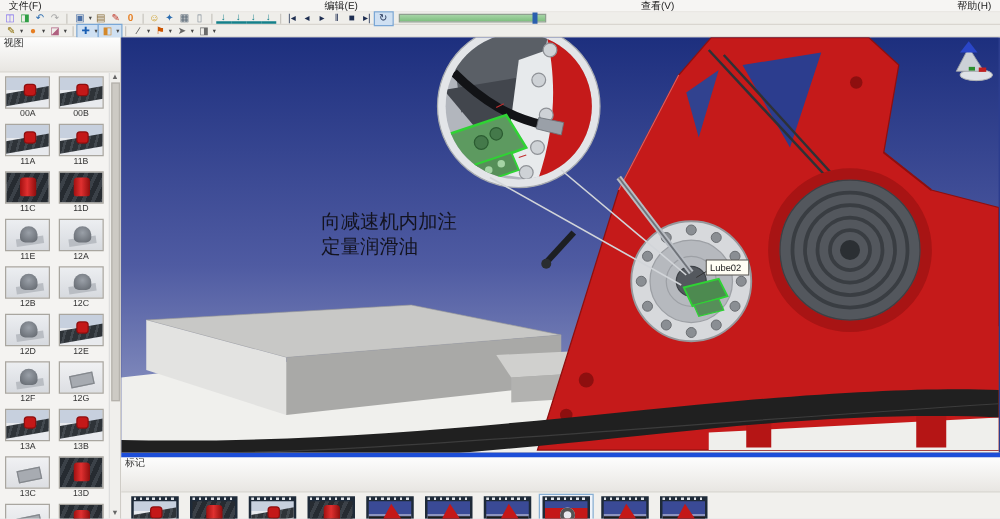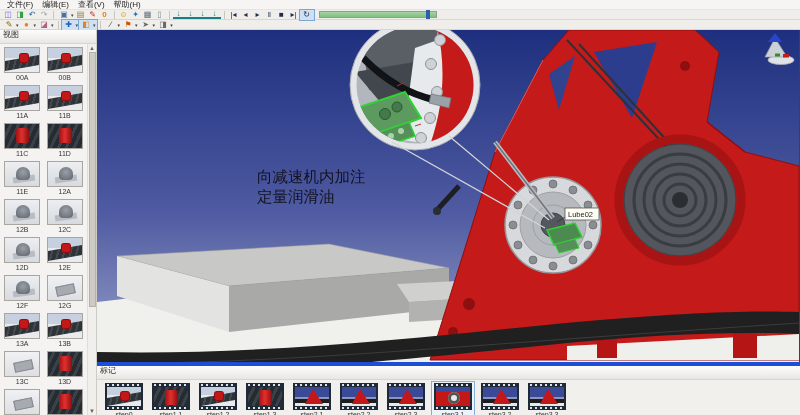--- a/index.html
+++ b/index.html
@@ -2,41 +2,41 @@
 <html><head>
 <meta charset="utf-8">
 <style>
   * { box-sizing: border-box; margin: 0; padding: 0; }
   html,body { width:800px; height:415px; overflow:hidden;
     font-family:"Liberation Sans", sans-serif; background:#f0efed; }
 
   
   .menubar { height:10px; display:flex; align-items:center; gap:1px;
     background:#f6f5f3; font-size:8px; color:#222; padding:0 3px;
-    border-bottom:1px solid #e6e4e0; }
+    border-bottom:1px solid #e6e4e0;justify-content:space-between; }
   .menu-item { padding:0 4px; line-height:10px; }
   .toolbar { height:10px; display:flex; align-items:center; background:#efeeea;
     border-bottom:1px solid #d9d6d0; padding:0 2px; }
   .tb-icon { width:12px; height:10px; display:inline-flex; align-items:center;
     justify-content:center; font-size:8px; line-height:1; }
   .tb-btn { display:inline-flex; align-items:center; height:10px; padding:0 1px; }
   .tb-btn.pressed { background:#cfe0f2; outline:1px solid #7aa7d6; }
   .publish { border-bottom:2px solid #14808a; height:9px; }
   .sep { width:1px; height:8px; background:#c9c6c0; margin:0 3px; }
   .caret { font-size:5px; color:#444; margin-left:1px; }
   .slider { width:118px; height:7px; margin-left:5px; position:relative;
     border:1px solid #8fa08f; background:linear-gradient(#a5d4a5,#7fbf7f); }
   .slider-thumb { position:absolute; top:-2px; left:92%; width:4px; height:9px;
     background:#2b5fae; }
 
   
   .main { display:flex; height:385px; }
   .sidebar { width:97px; background:#f4f3f1; border-right:1px solid #cfccc6;
     display:flex; flex-direction:column; }
-  .panel-header { height:14px; font-size:8px; color:#333; padding:0 3px;
+  .panel-header { height:28px; font-size:8px; color:#333; padding:0 3px;
     line-height:10px; background:linear-gradient(#fdfdfd,#e8e6e2);
     border-bottom:1px solid #d8d5cf; }
   .sidebar-body { flex:1; display:flex; overflow:hidden; }
   .thumb-grid { flex:1; display:grid; grid-template-columns:1fr 1fr;
     align-content:start; padding:1px; overflow:hidden; }
   .view-item { display:flex; flex-direction:column; align-items:center; padding:2px 0 1px; }
   .thumb { width:36px; height:26px; border:1px solid #a9a6a0; background:#eef0f3;
     position:relative; overflow:hidden; }
   .view-label { font-size:7px; color:#333; margin-top:1px; height:8px; }
   .vscroll { width:9px; background:#f0efec; border-left:1px solid #ddd;

